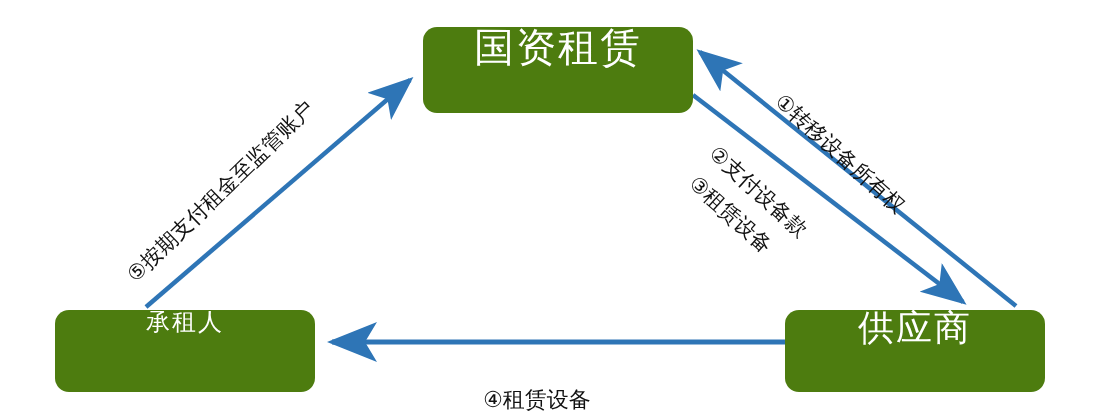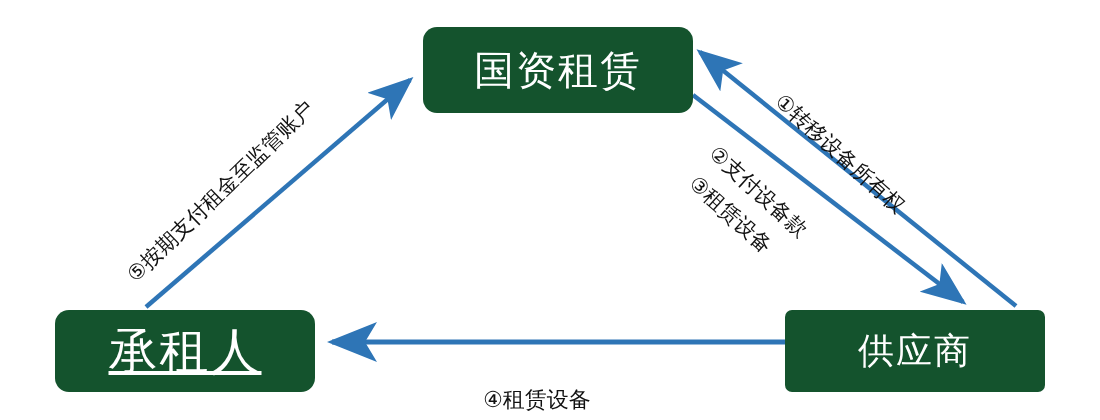--- a/index.html
+++ b/index.html
@@ -19,24 +19,24 @@
   }
   svg.arrows {
     position: absolute;
     left: 0;
     top: 0;
     width: 1100px;
     height: 420px;
   }
   .node-box {
     position: absolute;
-    background: #14532d;
+    background: #4d7c0f;
     border-radius: 14px;
     display: flex;
-    align-items: center;
+    align-items: flex-start;
     justify-content: center;
     box-sizing: border-box;
   }
   .node-label {
     color: #ffffff;
     font-family: "DejaVu Sans", "Liberation Sans", sans-serif;
     font-weight: 400;
     letter-spacing: 2px;
     white-space: nowrap;
     line-height: 1;
@@ -47,27 +47,26 @@
     width: 270px;
     height: 86px;
   }
   #node-leasing .node-label { font-size: 40px; }
   #node-lessee {
     left: 55px;
     top: 310px;
     width: 260px;
     height: 82px;
   }
-  #node-lessee .node-label { font-size: 49px; text-decoration: underline; }
+  #node-lessee .node-label { font-size: 24px; }
   #node-supplier {
     left: 785px;
     top: 310px;
     width: 260px;
     height: 82px;
-    border-radius: 7px;
   }
   #node-supplier .node-label { font-size: 36px; }
 
   .edge-label {
     position: absolute;
     color: #111111;
     font-family: "DejaVu Sans", "Liberation Sans", sans-serif;
     font-size: 21px;
     white-space: nowrap;
     line-height: 1;

